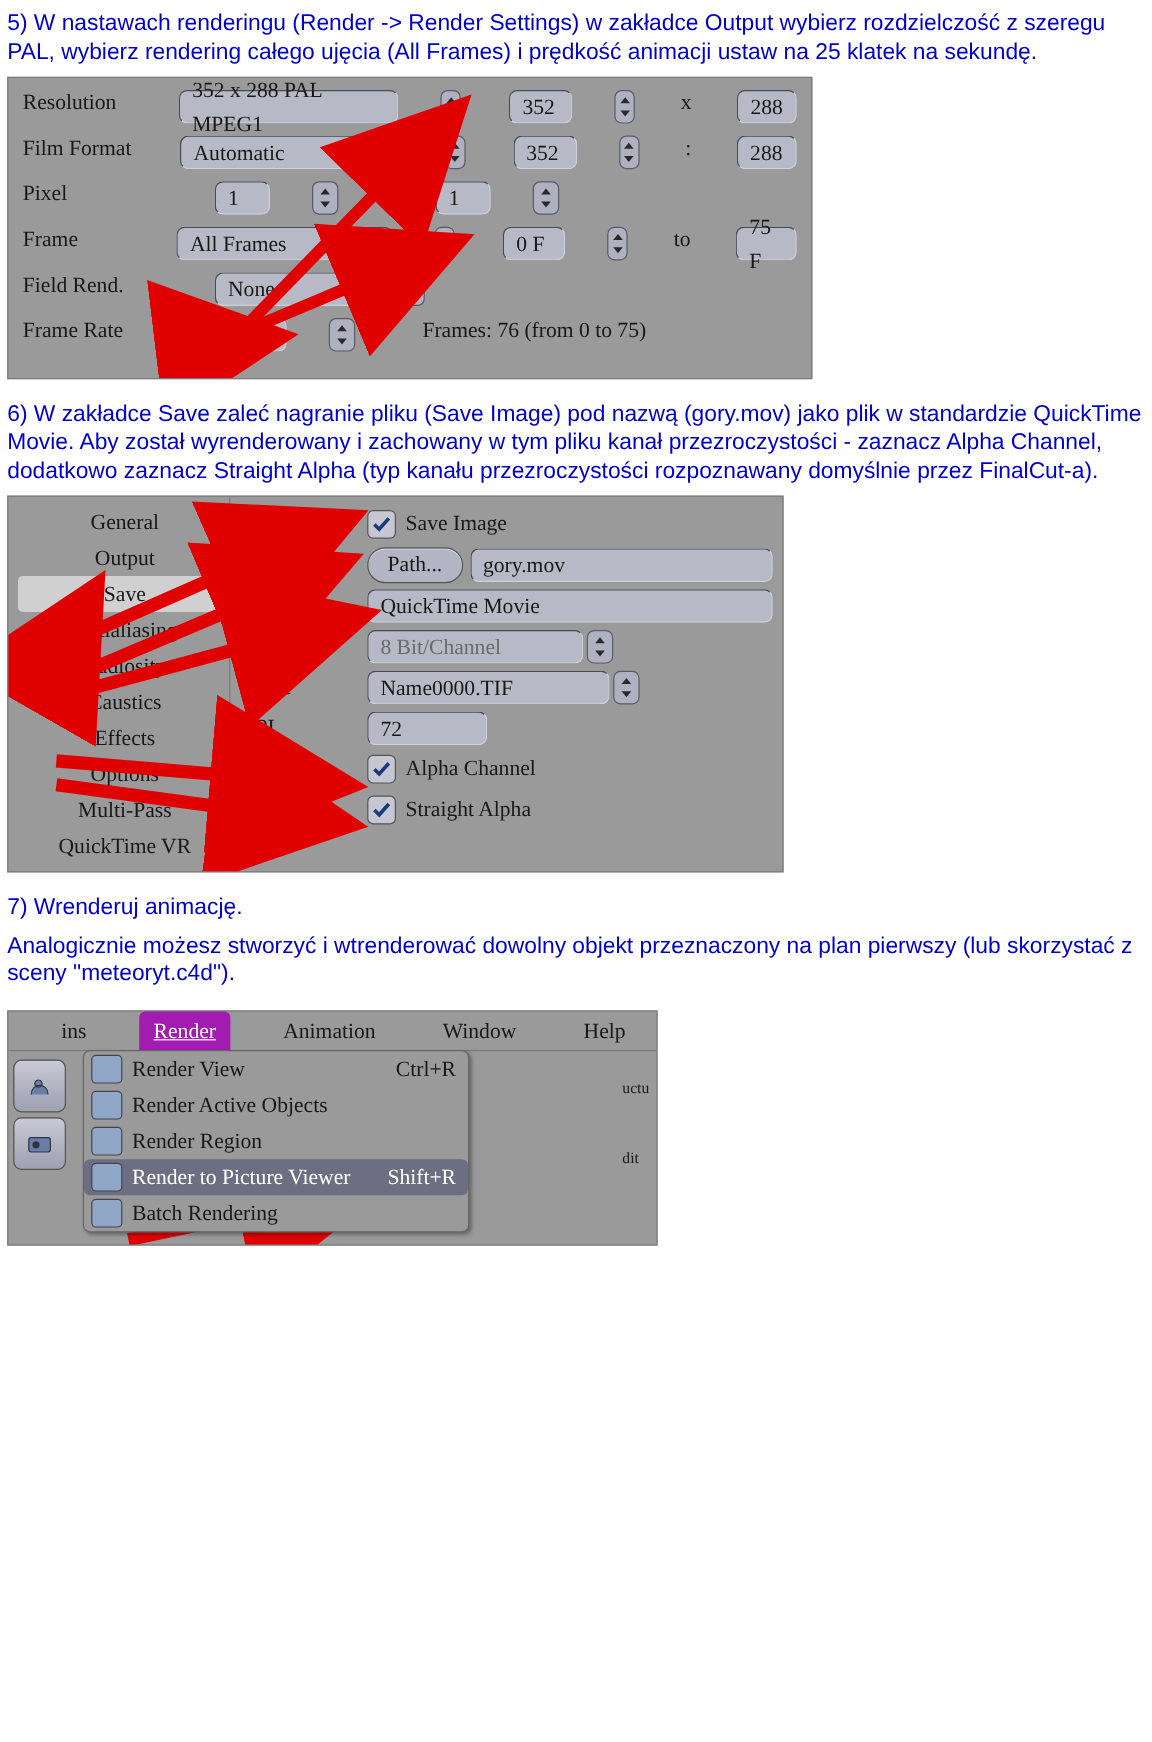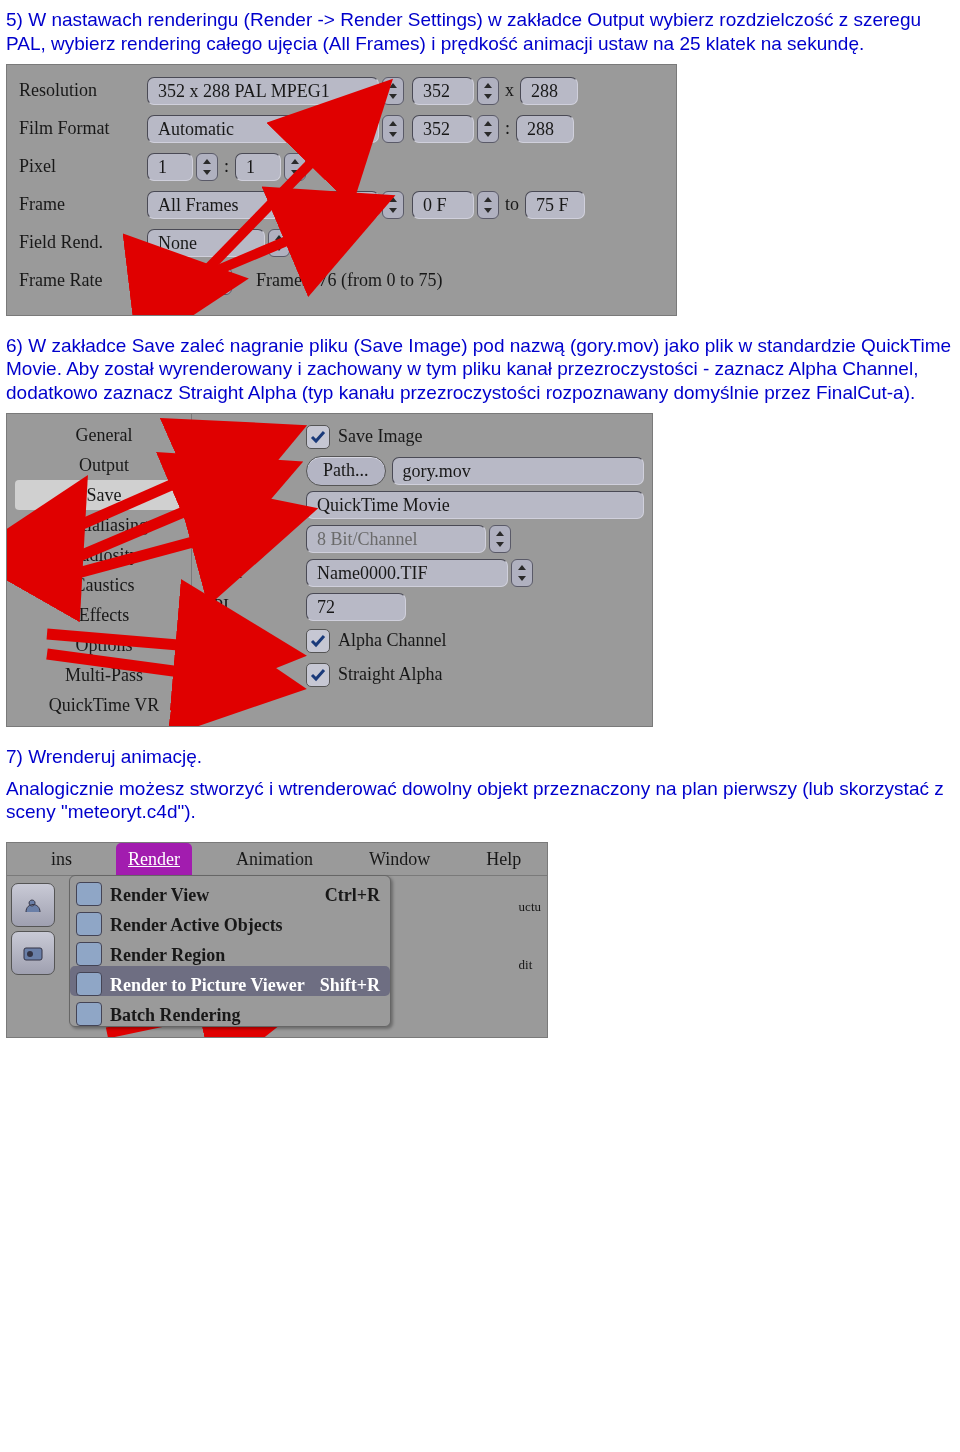--- a/index.html
+++ b/index.html
@@ -19,21 +19,21 @@
     width: 645px;
     background: #9a9a9a;
     border: 1px solid #7a7a7a;
     padding: 10px 12px 12px 12px;
     font-family: "Comic Sans MS", cursive;
     font-size: 18px;
     color: #181818;
     position: relative;
     margin-bottom: 18px;
   }
-  .row1 { display: flex; align-items: center; height: 32px; margin-bottom: 6px; }
+  .row1 { display: flex; align-items: flex-start; height: 32px; margin-bottom: 6px; gap: 32px; }
   .lbl1 { width: 128px; }
   .field {
     background: #b8b9c6;
     border: 1px solid #5a5a68;
     border-top-color: #4a4a55;
     border-left-color: #4a4a55;
     border-bottom-color: #d0d0dc;
     border-right-color: #d0d0dc;
     border-radius: 7px;
     height: 28px;
@@ -91,21 +91,21 @@
     position:relative; padding-bottom:2px;
   }
   .menubar { display:flex; align-items:center; height:32px; border-bottom:1px solid #7a7a7a; }
   .menubar span { padding:0 12px; height:32px; line-height:32px;margin-left:32px; }
   .menubar .open { background:#a21caf; color:#fff; border-radius:5px 5px 0 0;text-decoration:underline; }
   .menu {
     position:absolute; left:62px; top:32px; width:320px;
     background:#9a9a9a; border:1px solid #666; border-radius:6px;
     box-shadow:2px 2px 3px rgba(0,0,0,.3); z-index:2;
   }
-  .mitem { display:flex; align-items:flex-end; height:30px; padding:0 10px 0 6px;font-weight:bold; }
+  .mitem { display:flex; align-items:center; height:30px; padding:0 10px 0 6px; }
   .micon {
     width:24px;height:22px;background:#8fa6c6;border:1px solid #445;border-radius:4px;
     margin-right:8px;
   }
   .mitem .grow { flex:1; }
   .mitem.sel { background:#6e6e82; color:#fff; border-radius:5px; }
   .toolcol { position:absolute; left:4px; top:36px; width:54px; }
   .tool {
     width:42px;height:42px;border:1px solid #555;border-radius:7px;margin:4px 0;
     background:linear-gradient(#c9cad6,#9fa0b0);display:flex;align-items:center;justify-content:center;

